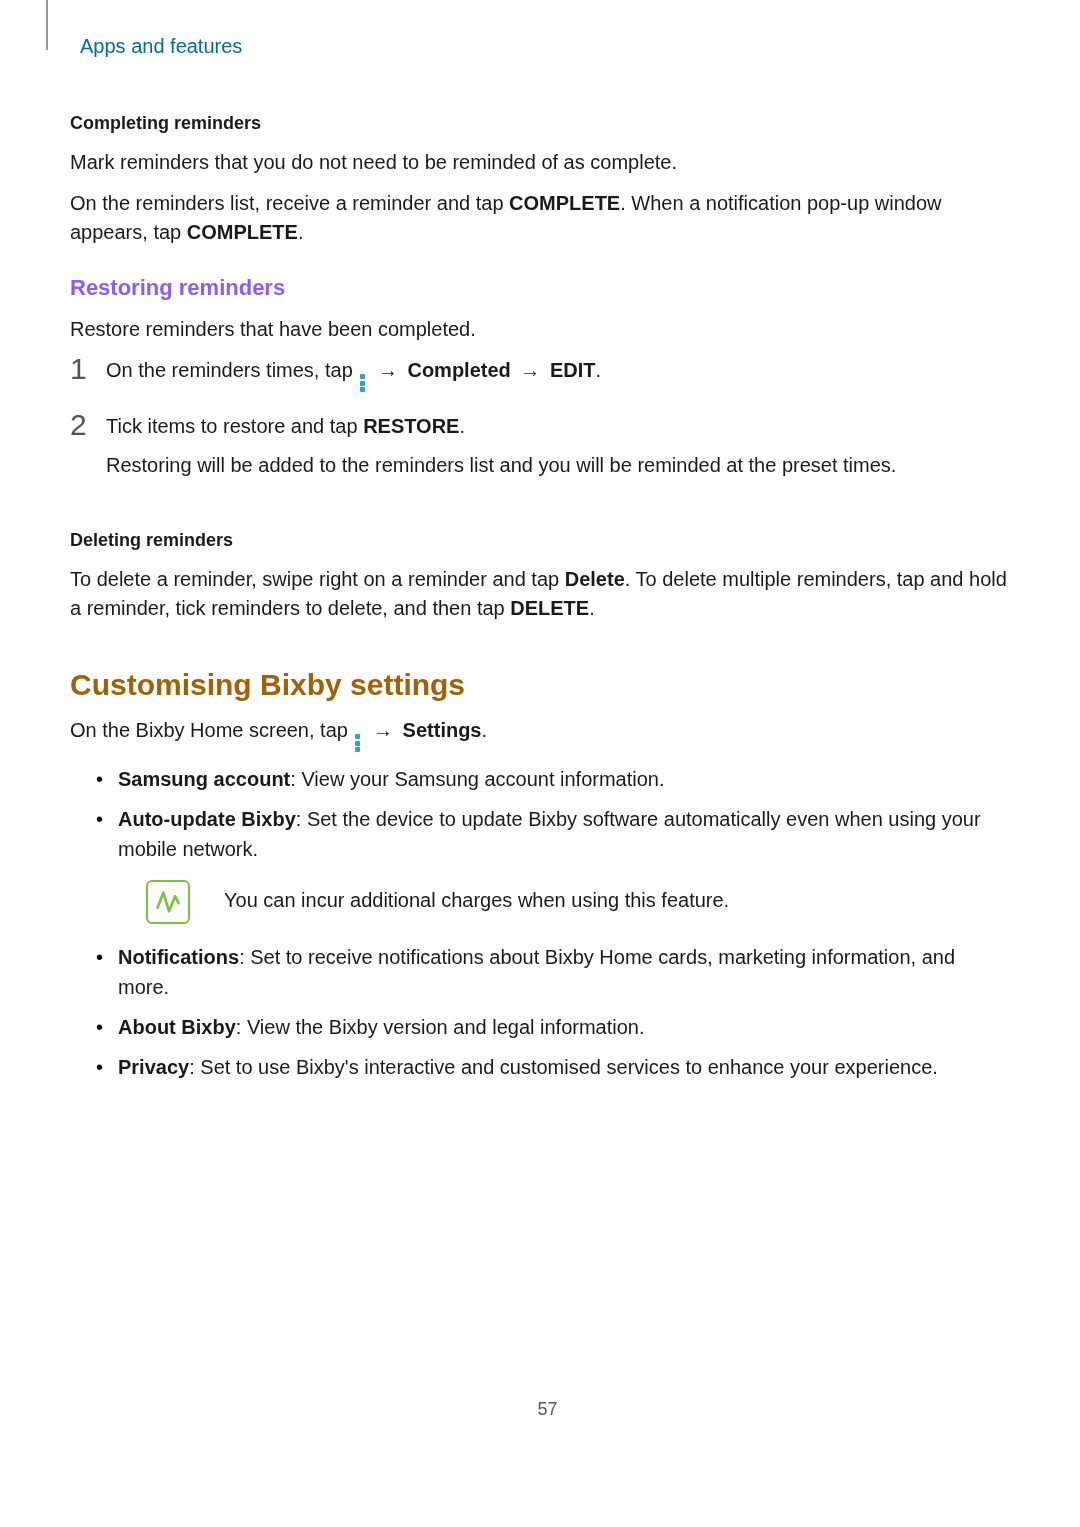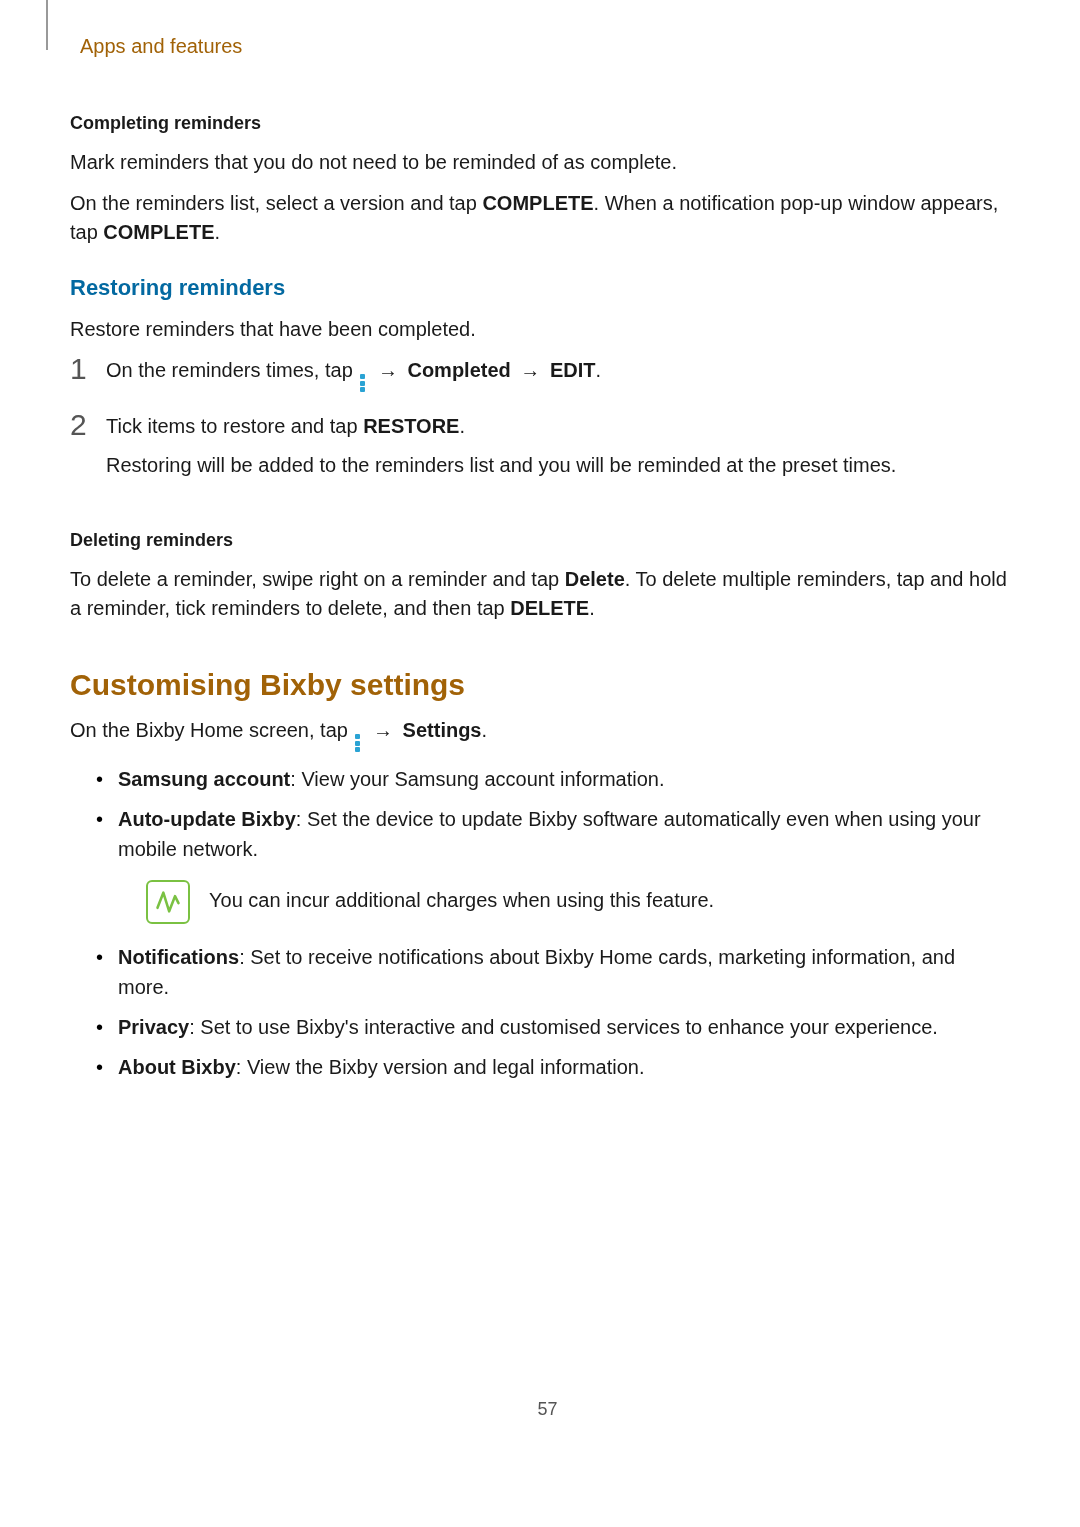--- a/index.html
+++ b/index.html
@@ -18,39 +18,39 @@
   }
   .tab-mark {
     position: absolute;
     left: 46px;
     top: 0;
     width: 2px;
     height: 50px;
     background: #999;
   }
   .header-text {
-    color: #a16207;
+    color: #0369a1;
     font-size: 20px;
     margin-left: 10px;
     margin-bottom: 55px;
   }
   h2 {
     font-size: 18px;
     font-weight: 700;
     margin: 0 0 14px 0;
   }
   p {
     font-size: 20px;
     line-height: 1.45;
     margin: 0 0 12px 0;
   }
   .sub-heading {
     font-size: 22px;
     font-weight: 600;
-    color: #0369a1;
+    color: #8b5cf6;
     margin: 28px 0 14px 0;
   }
   .step {
     display: flex;
     align-items: flex-start;
     margin-bottom: 20px;
   }
   .step-num {
     font-size: 30px;
     font-weight: 400;
@@ -108,21 +108,21 @@
     position: absolute;
     left: 6px;
     top: 0;
     font-size: 20px;
     color: #000;
   }
   .note-box {
     display: flex;
     align-items: flex-start;
     margin: 16px 0 18px 28px;
-    gap: 19px;
+    gap: 34px;
   }
   .note-icon {
     width: 40px;
     height: 40px;
     border: 2px solid #7ac142;
     border-radius: 6px;
     display: flex;
     align-items: center;
     justify-content: center;
     flex-shrink: 0;
@@ -147,21 +147,21 @@
 </head>
 <body>
 
 <div class="page">
   <div class="tab-mark"></div>
   <div class="header-text">Apps and features</div>
 
   <h2>Completing reminders</h2>
   <p>Mark reminders that you do not need to be reminded of as complete.</p>
   <p>
-    <span>On the reminders list, select a version and tap </span><span class="bold">COMPLETE</span><span>. When a notification pop-up window appears, tap </span><span class="bold">COMPLETE</span><span>.</span>
+    <span>On the reminders list, receive a reminder and tap </span><span class="bold">COMPLETE</span><span>. When a notification pop-up window appears, tap </span><span class="bold">COMPLETE</span><span>.</span>
   </p>
 
   <div class="sub-heading">Restoring reminders</div>
   <p>Restore reminders that have been completed.</p>
 
   <div class="step">
     <div class="step-num">1</div>
     <div class="step-body">
       <span>On the reminders times, tap </span><span class="more-icon">
           <span></span>
@@ -215,21 +215,21 @@
               <path fill="none" stroke="#7ac142" stroke-width="2.2" stroke-linecap="round" stroke-linejoin="round" d="M3 17 L8 4 L13 20 L18 7 L21 13"></path>
             </svg>
         </div>
         <div class="note-text">You can incur additional charges when using this feature.</div>
       </div>
     </li>
     <li>
       <span class="bold">Notifications</span><span>: Set to receive notifications about Bixby Home cards, marketing information, and more.</span>
     </li>
     <li>
+      <span class="bold">About Bixby</span><span>: View the Bixby version and legal information.</span>
+    </li>
+    <li>
       <span class="bold">Privacy</span><span>: Set to use Bixby's interactive and customised services to enhance your experience.</span>
-    </li>
-    <li>
-      <span class="bold">About Bixby</span><span>: View the Bixby version and legal information.</span>
     </li>
   </ul>
 
   <div class="page-number">57</div>
 </div>
 
 </body></html>

